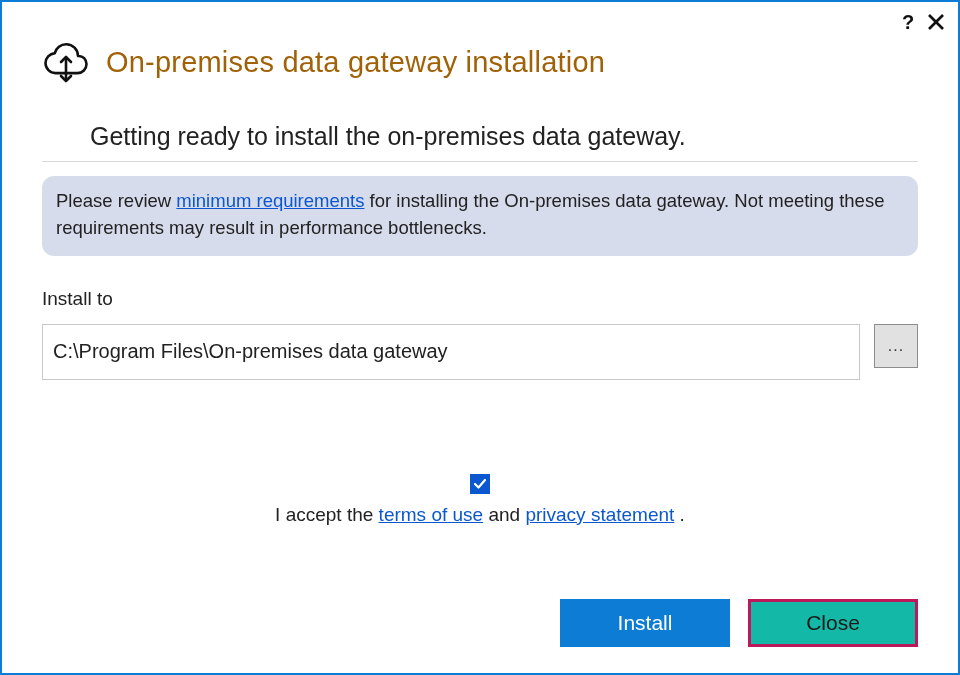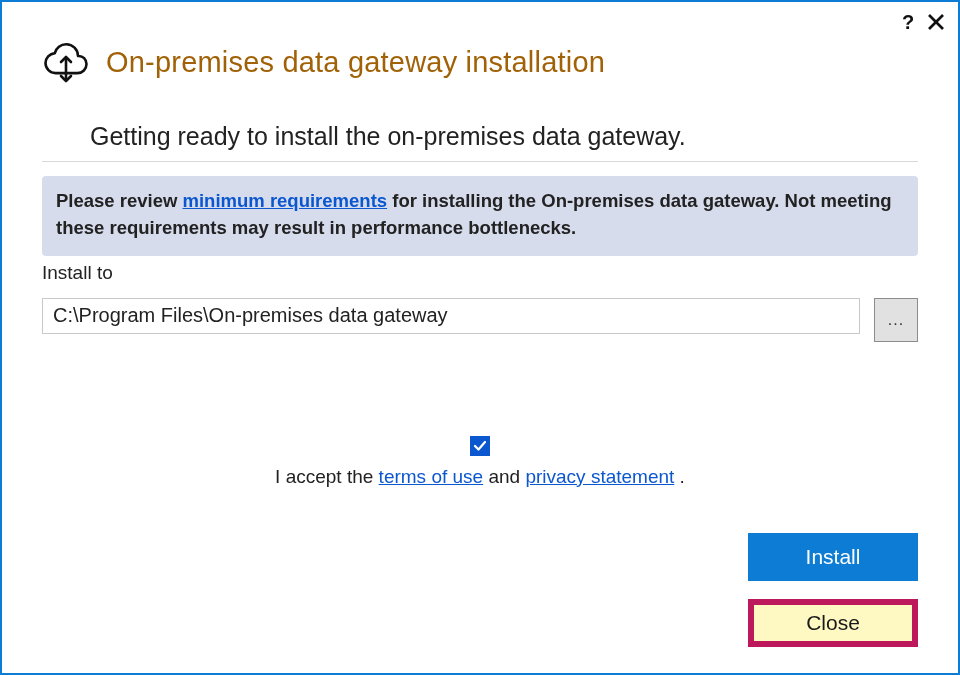--- a/index.html
+++ b/index.html
@@ -48,45 +48,44 @@
     margin-bottom: 10px;
     margin-left: 48px;
   }
   .hr {
     height: 1px;
     background: #d9d9d9;
     margin-bottom: 14px;
   }
   .info-box {
     background: #d7dced;
-    border-radius: 4px;
+    border-radius: 12px;
     padding: 12px 14px 14px 14px;
     font-size: 18.5px;
     line-height: 1.45;
-    margin-bottom: 6px;
-    font-weight: bold;
+    margin-bottom: 32px;
   }
   .link {
     color: #0b57d0;
     text-decoration: underline;
     cursor: pointer;
   }
   .field-label {
     font-size: 19px;
     margin-bottom: 14px;
   }
   .path-row {
     display: flex;
     gap: 14px;
     align-items: stretch;
     margin-bottom: 94px;
   }
   .path-input {
     flex: 1;
-    height: 36px;
+    height: 56px;
     border: 1px solid #c8c8c8;
     font-size: 20px;
     padding: 6px 10px;
     font-family: inherit;
     color: #222;
     outline: none;
   }
   .browse-btn {
     width: 44px;
     height: 44px;
@@ -120,42 +119,41 @@
     justify-content: center;
     cursor: pointer;
     flex: 0 0 auto;
   }
   .footer {
     position: absolute;
     bottom: 26px;
     right: 40px;
     display: flex;
     gap: 18px;
-    flex-direction: column;
   }
   .btn {
     width: 170px;
     height: 48px;
     font-size: 21px;
     font-family: inherit;
     cursor: pointer;
     display: flex;
     align-items: center;
     justify-content: center;
     border: 1px solid transparent;
   }
   .btn-primary {
     background: #0c7cd5;
     color: #fff;
     border-color: #0c7cd5;
   }
   .btn-secondary {
-    background: #fef9c3;
+    background: #14b8a6;
     color: #1a1a1a;
-    border: 6px solid #be185d;
+    border: 3px solid #be185d;
   }
 </style>
 </head>
 <body>
 
 <div class="window">
 
   <div class="titlebar-icons">
     <span>
       <svg width="16" height="20" viewBox="0 0 16 20">

